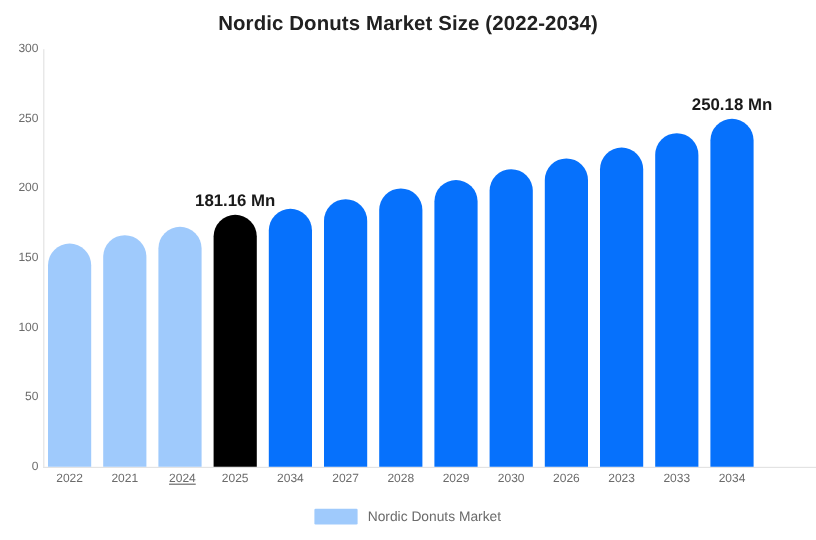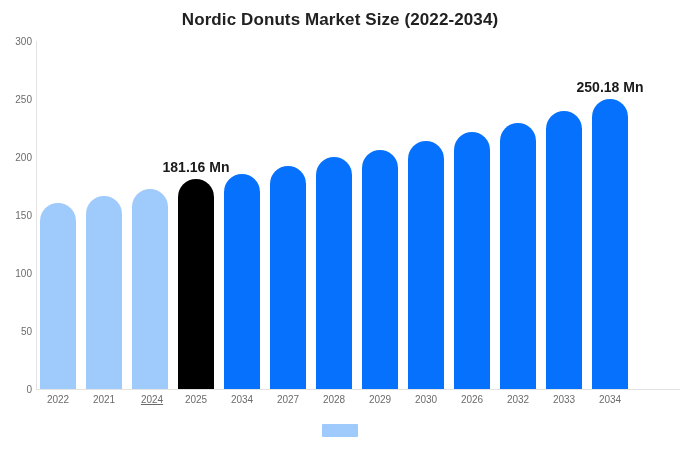--- a/index.html
+++ b/index.html
@@ -171,24 +171,25 @@
       <div class="x-tick" style="left: 40px; width: 36px;">2022</div>
       <div class="x-tick" style="left: 86px; width: 36px;">2021</div>
       <div class="x-tick" style="left: 134px; width: 36px; text-decoration: underline;">2024</div>
       <div class="x-tick" style="left: 178px; width: 36px; text-align: center;">2025</div>
       <div class="x-tick" style="left: 224px; width: 36px;">2034</div>
       <div class="x-tick" style="left: 270px; width: 36px;">2027</div>
       <div class="x-tick" style="left: 316px; width: 36px;">2028</div>
       <div class="x-tick" style="left: 362px; width: 36px;">2029</div>
       <div class="x-tick" style="left: 408px; width: 36px;">2030</div>
       <div class="x-tick" style="left: 454px; width: 36px;">2026</div>
-      <div class="x-tick" style="left: 500px; width: 36px;">2032</div>
+      <div class="x-tick" style="left: 500px; width: 36px;">2023</div>
       <div class="x-tick" style="left: 546px; width: 36px;">2033</div>
       <div class="x-tick" style="left: 592px; width: 36px;">2034</div>
     </div>
 
   <div class="legend" id="legend">
       <div class="legend-item">
         <span class="legend-swatch" style="background: rgb(159, 202, 252);"></span>
+        <span class="legend-label">Nordic Donuts Market</span>
       </div>
     </div>
 
 </div>
 
 </body></html>

